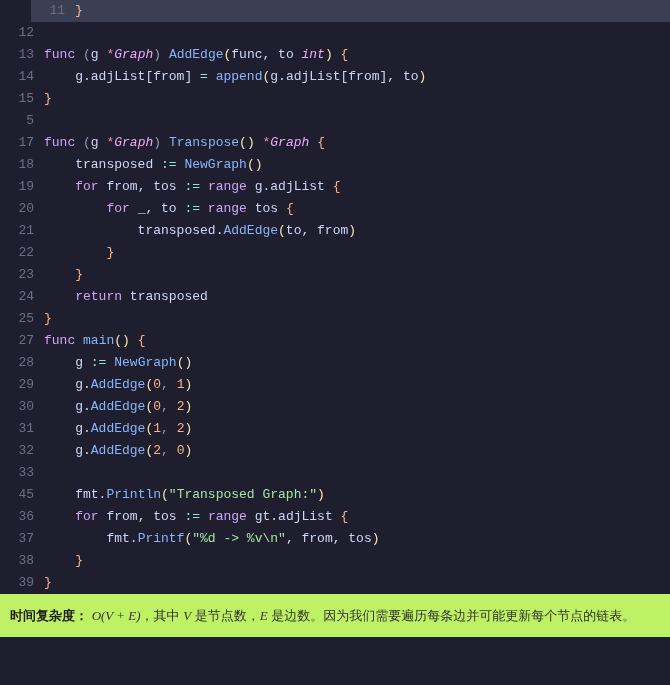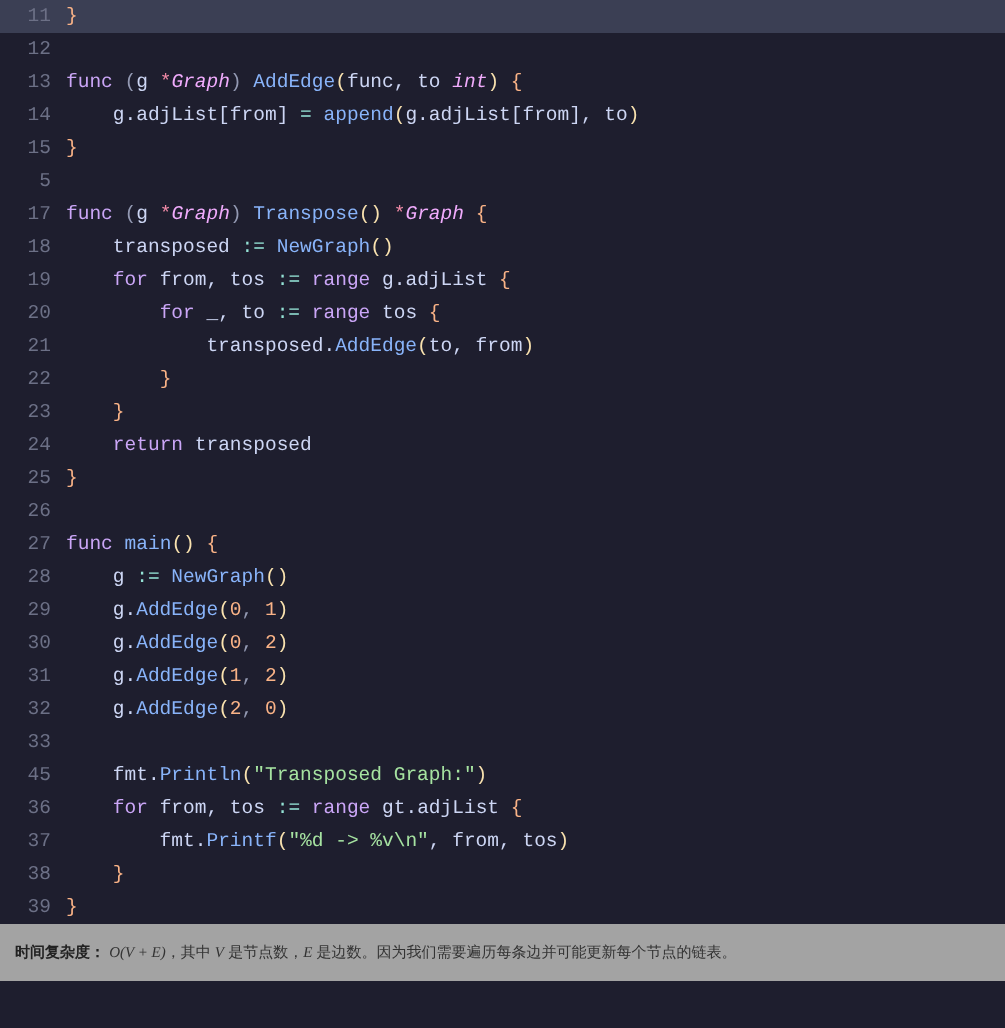--- a/index.html
+++ b/index.html
@@ -36,26 +36,26 @@
   .fn { color: #89b4fa; }
   .type { color: #f0abfc; font-style: italic; }
   .ptr { color: #f38ba8; }
   .ident { color: #cdd6f4; }
   .punc { color: #9399b2; }
   .brace { color: #fab387; }
   .paren { color: #f9e2af; }
   .num { color: #fab387; }
   .str { color: #a6e3a1; }
   .op { color: #94e2d5; }
-  .hl { background: #3b3f54; }
+  .hl { background: #3b3f54; margin-left: 31px; }
   .footer {
-    background: #a3a3a3;
+    background: #bef264;
     color: #333;
     font-family: "Microsoft YaHei", Arial, sans-serif;
-    font-size: 10px;
+    font-size: 13px;
     padding: 12px 10px 10px 10px;
     line-height: 1.6;
   }
   .footer .label { font-weight: bold; color: #222; }
   .footer .math { font-family: "Cambria Math", "Times New Roman", serif; font-style: italic; }
 </style>
 </head>
 <body>
 
 <div class="editor">
@@ -128,24 +128,20 @@
 <div class="line">
       <span class="gutter">24</span>
       <span class="code"><span class="ident">    </span><span class="kw">return</span><span class="ident"> transposed</span></span>
     </div>
 
 <div class="line">
       <span class="gutter">25</span>
       <span class="code"><span class="brace">}</span></span>
     </div>
 
-<div class="line">
-      <span class="gutter">26</span>
-      <span class="code"></span>
-    </div>
 
 <div class="line">
       <span class="gutter">27</span>
       <span class="code"><span class="kw">func</span><span class="ident"> </span><span class="fn">main</span><span class="paren">() </span><span class="brace">{</span></span>
     </div>
 
 <div class="line">
       <span class="gutter">28</span>
       <span class="code"><span class="ident">    g </span><span class="op">:=</span><span class="ident"> </span><span class="fn">NewGraph</span><span class="paren">()</span></span>
     </div>

